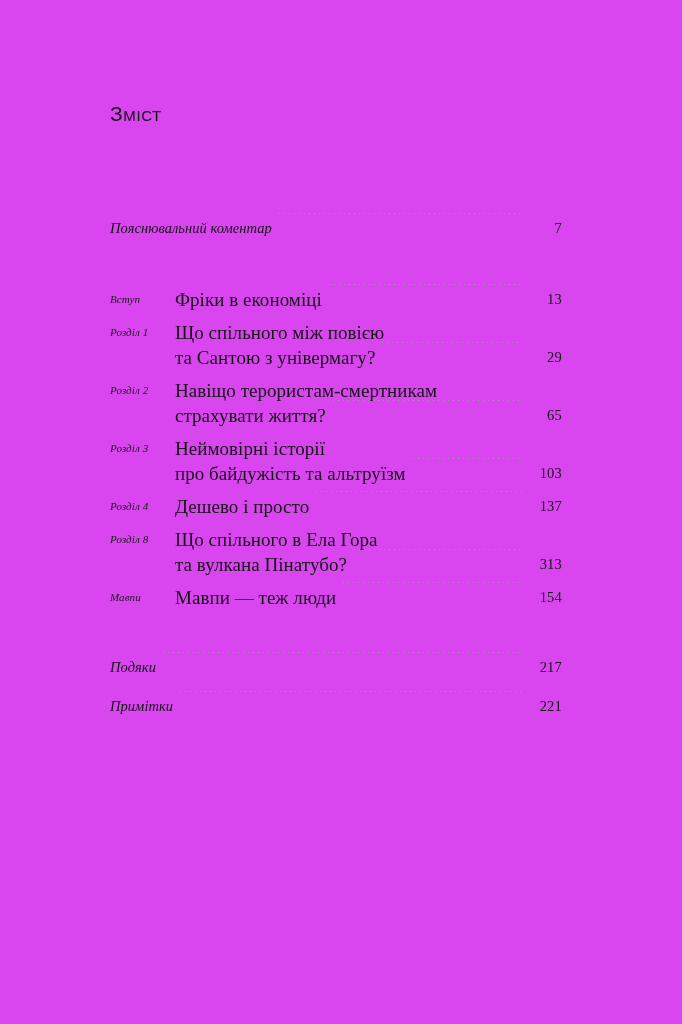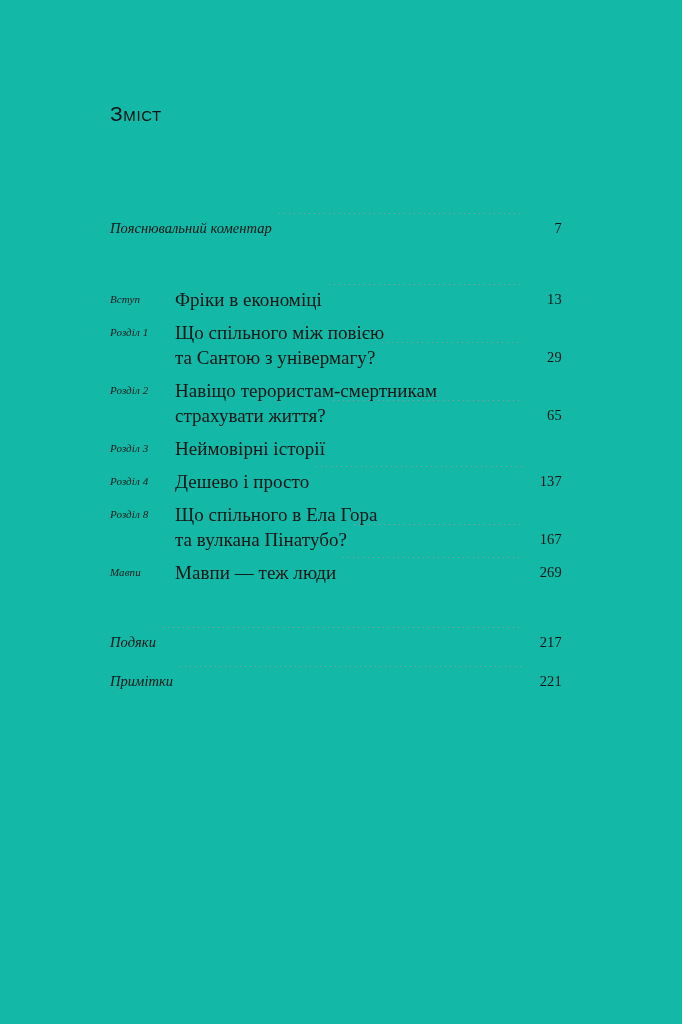--- a/index.html
+++ b/index.html
@@ -17,21 +17,21 @@
     color: #1a1a1a;
     -webkit-font-smoothing: antialiased;
   }
 
   .page {
     position: absolute;
     left: 0;
     top: 0;
     width: 682px;
     height: 1024px;
-    background: #14b8a6;
+    background: #d946ef;
   }
 
   
   .toc-title {
     position: absolute;
     left: 110px;
     top: 102px;
     font-family: "Liberation Sans", "DejaVu Sans", sans-serif;
     font-size: 21px;
     letter-spacing: 0.6px;
@@ -201,20 +201,26 @@
 
     <div class="gap-item"></div>
 
     <div class="entry">
       <div class="row nolead">
         <span class="label">Розділ 3</span>
         <span class="title-text">Неймовірні історії</span>
         <span class="leader"></span>
         <span class="pageno"></span>
       </div>
+      <div class="row cont">
+        <span class="label"></span>
+        <span class="title-text">про байдужість та альтруїзм</span>
+        <span class="leader"></span>
+        <span class="pageno">103</span>
+      </div>
     </div>
 
     <div class="gap-item"></div>
 
     <div class="entry">
       <div class="row">
         <span class="label">Розділ 4</span>
         <span class="title-text">Дешево і просто</span>
         <span class="leader"></span>
         <span class="pageno">137</span>
@@ -227,32 +233,32 @@
       <div class="row nolead">
         <span class="label">Розділ 8</span>
         <span class="title-text">Що спільного в Ела Гора</span>
         <span class="leader"></span>
         <span class="pageno"></span>
       </div>
       <div class="row cont">
         <span class="label"></span>
         <span class="title-text">та вулкана Пінатубо?</span>
         <span class="leader"></span>
-        <span class="pageno">167</span>
+        <span class="pageno">313</span>
       </div>
     </div>
 
     <div class="gap-item"></div>
 
     <div class="entry">
       <div class="row">
         <span class="label">Мавпи</span>
         <span class="title-text">Мавпи — теж люди</span>
         <span class="leader"></span>
-        <span class="pageno">269</span>
+        <span class="pageno">154</span>
       </div>
     </div>
 
     <div class="gap-tail"></div>
 
     <div class="entry plain">
       <div class="row">
 
         <span class="title-text">Подяки</span>
         <span class="leader"></span>

